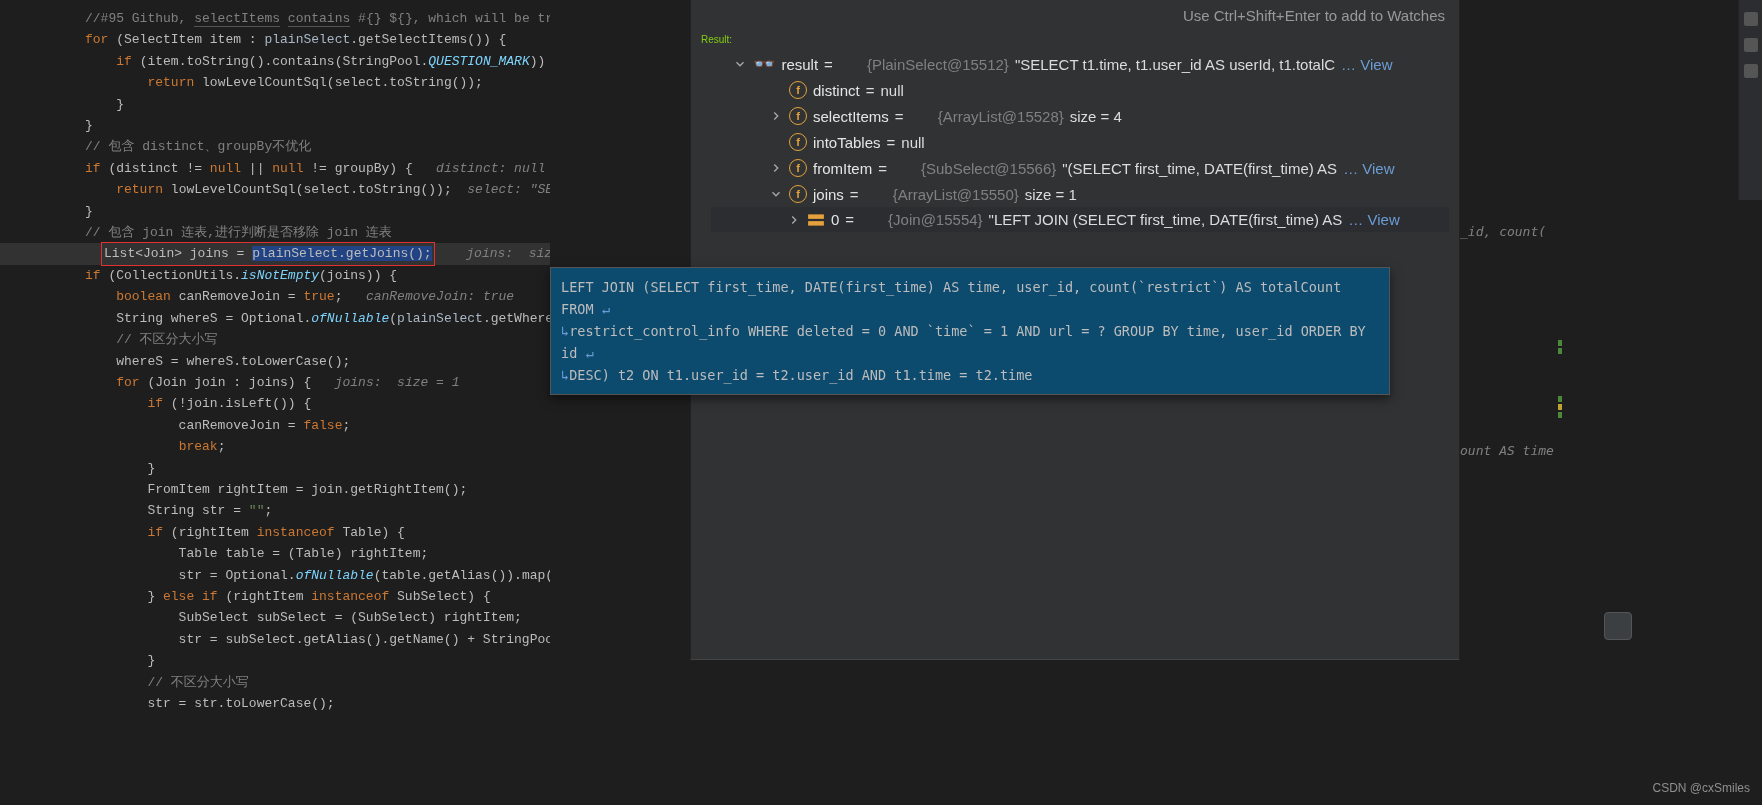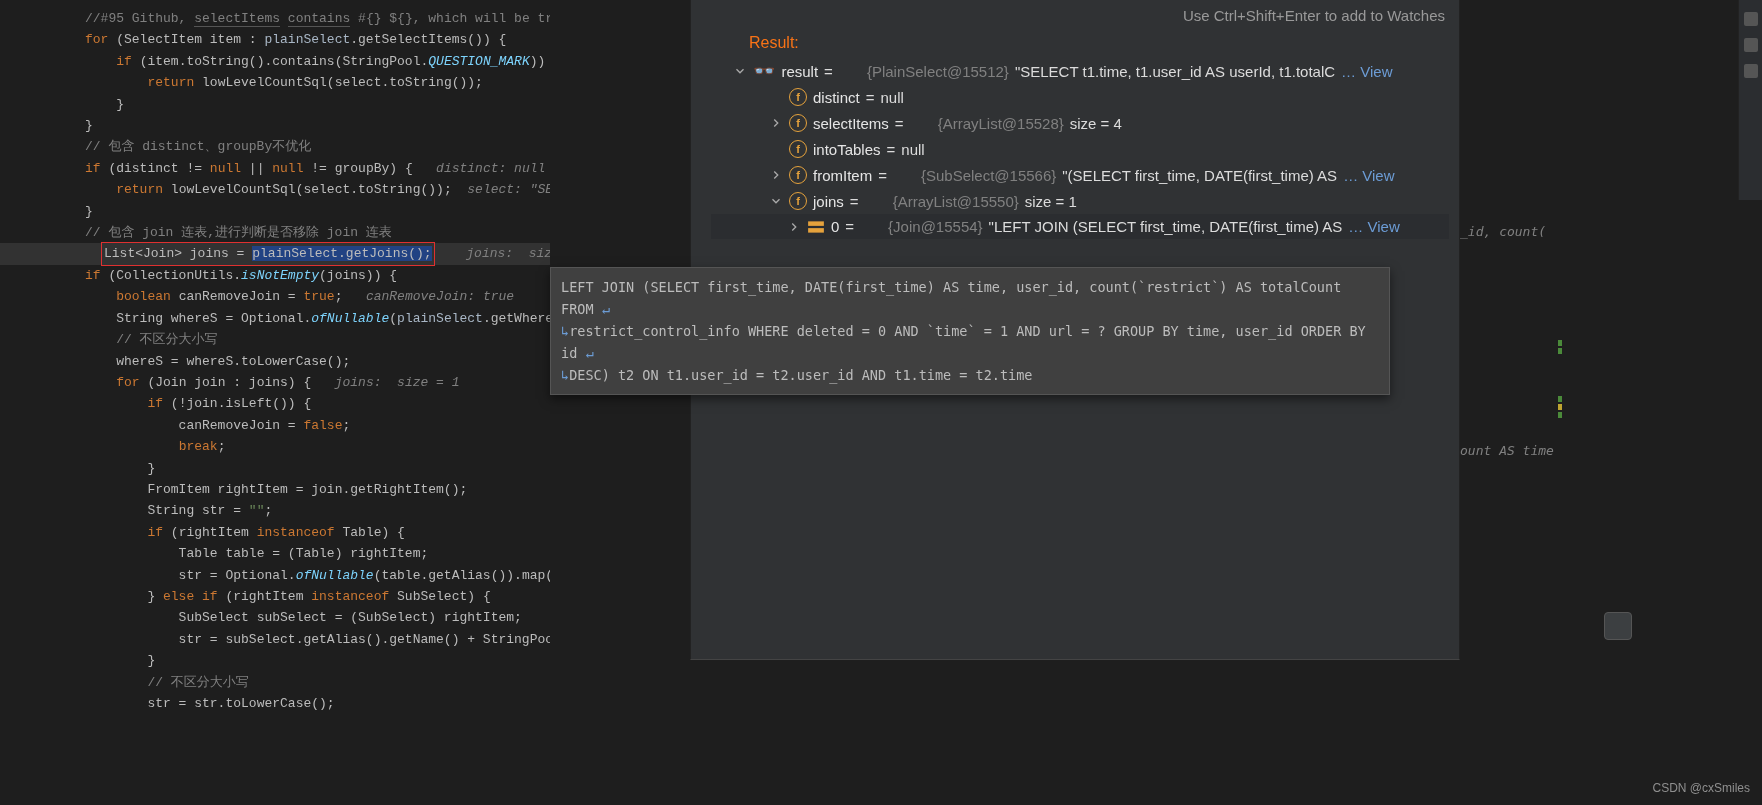--- a/index.html
+++ b/index.html
@@ -52,21 +52,21 @@
     background: #303234;
     font-family: Liberation Sans, sans-serif;
     font-size: 15px;
     color: #bcbcbc;
     padding: 5px 10px;
     border-left:1px solid #222;
     border-bottom:1px solid #444;
     border-right:1px solid #222;
   }
   .hint-text { text-align: right; color:#999; padding:2px 4px 10px;}
-  .result-title { color:#f97316; font-size:16px; padding-bottom:6px;margin-left:48px;}
+  .result-title { color:#84cc16; font-size:10px; padding-bottom:6px;}
   .tree { padding-left: 10px; }
   .tree-row { display:flex; align-items:center; padding:4px 2px; gap:6px; white-space:nowrap; overflow:hidden;}
   .arrow {
     width:14px; height:14px; display:inline-block; flex-shrink:0;
   }
   .arrow svg { width:100%; height:100%; display:block;}
   .icon-f {
     width:18px; height:18px; border-radius:9px; border:1.5px solid #e5a23c;
     display:inline-flex; align-items:center; justify-content:center;
     font-size:11px; color:#e5a23c; font-weight:bold; flex-shrink:0;
@@ -79,21 +79,21 @@
   .white { color:#dcdcdc; }
   .link { color:#6c9cd5; }
   .indent-1 { padding-left: 22px; }
   .indent-2 { padding-left: 58px; }
   .indent-3 { padding-left: 76px; }
 
   .popup {
     position:absolute;
     left:550px; top:267px;
     width:840px;
-    background:#404040;
+    background:#0c4a6e;
     border:1px solid #555;
     box-shadow:0 4px 10px rgba(0,0,0,.5);
     padding:8px 10px;
     font-family: Consolas, monospace;
     font-size:13.5px;
     color:#bcbcbc;
     line-height:22px;
   }
   .popup-indent { color:#6c9cd5; }
 

